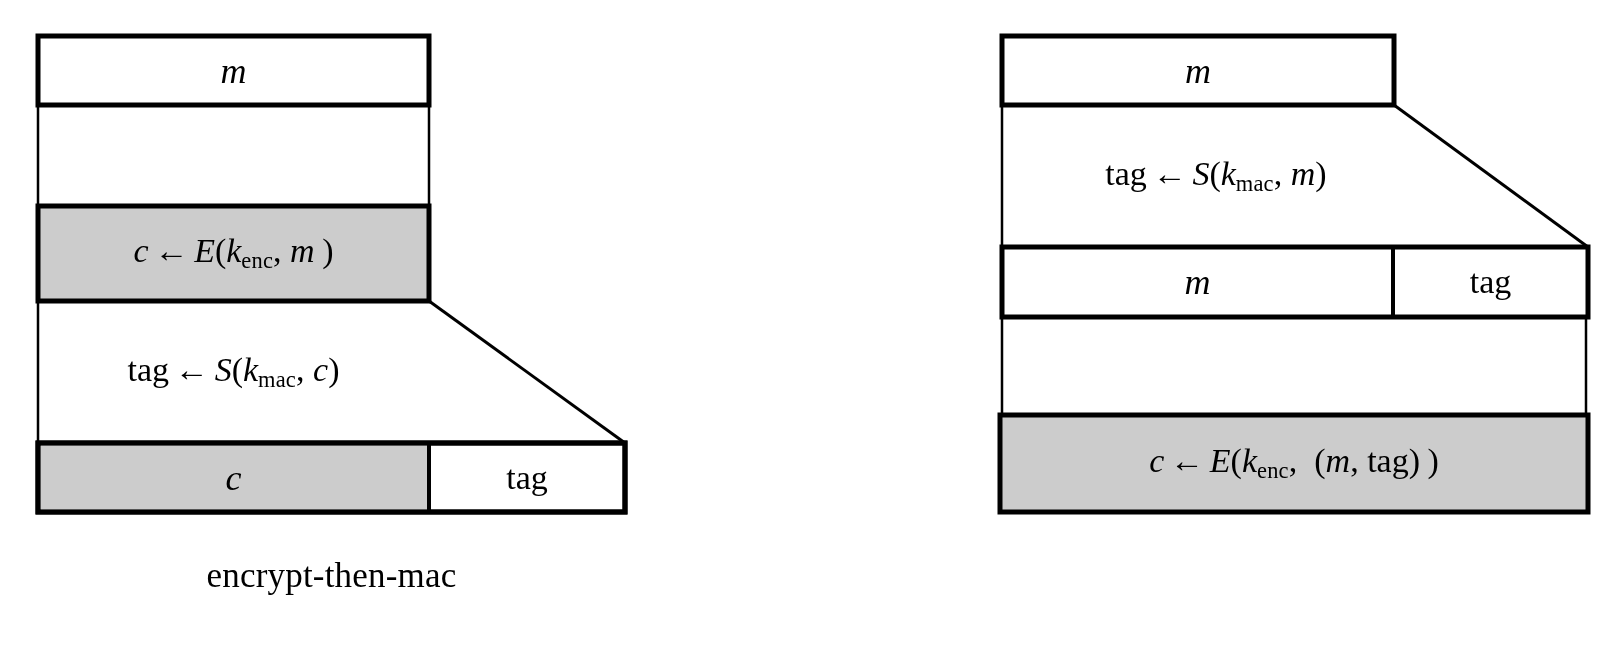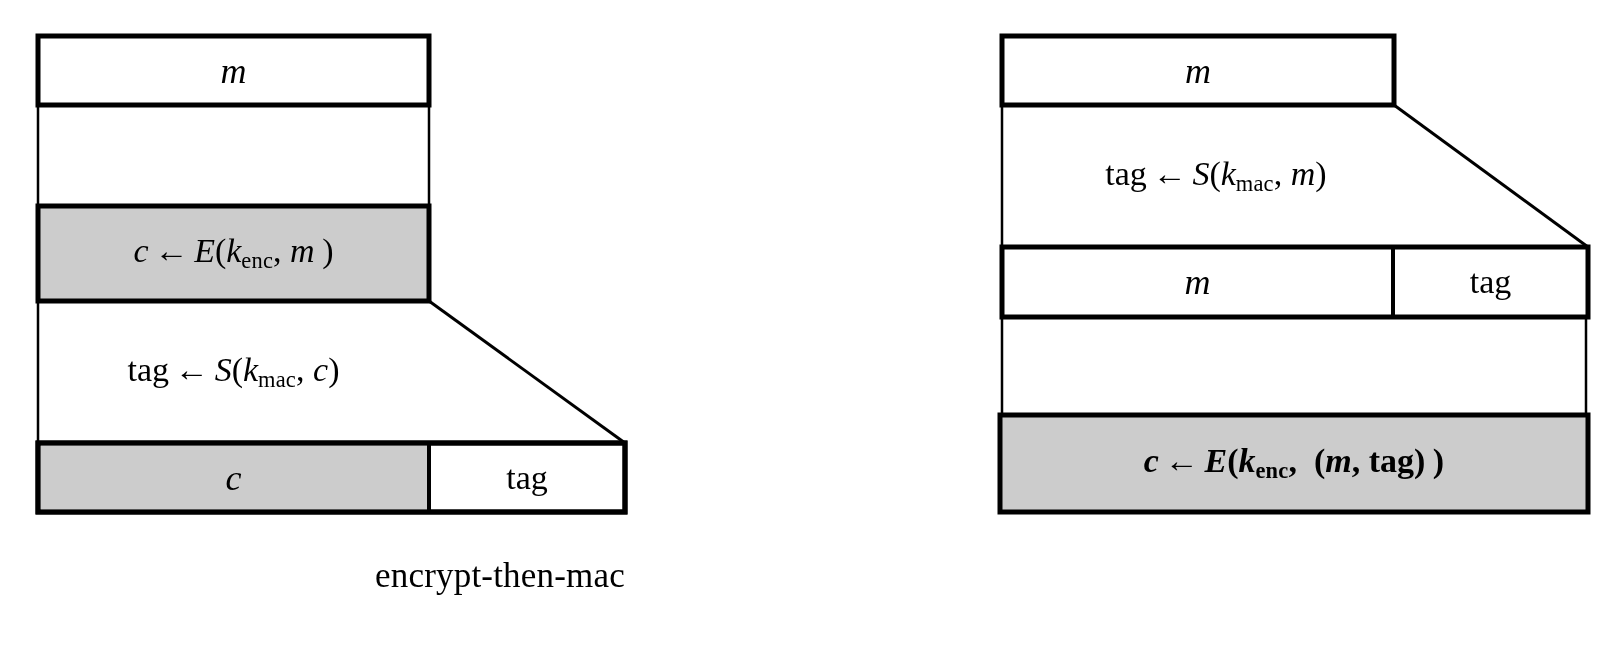--- a/index.html
+++ b/index.html
@@ -52,21 +52,21 @@
     font-style: normal;
     letter-spacing: 0.2px;
   }
   .arrowglyph {
     font-style: normal;
     padding: 0 0.17em;
   }
   .thinsp { display: inline-block; width: 0.22em; }
   .caption {
     position: absolute;
-    text-align: right;
+    text-align: center;
     font-size: 35px;
     font-family: "Liberation Serif", "DejaVu Serif", serif;
     letter-spacing: 0.2px;
   }
 </style>
 </head>
 <body>
 
 <div id="stage">
 
@@ -144,20 +144,20 @@
   </div>
 
   <div class="lbl" style="left:1002px; top:247px; width:391px; height:70px; font-size:36px;">
     <span class="math"><i>m</i></span>
   </div>
 
   <div class="lbl" style="left:1393px; top:247px; width:195px; height:70px; font-size:34px;">
     <span class="math"><span class="up">tag</span></span>
   </div>
 
-  <div class="lbl" style="left:1000px; top:415px; width:588px; height:97px; font-size:34px;font-weight:bold;">
+  <div class="lbl" style="left:1000px; top:415px; width:588px; height:97px; font-size:34px;">
     <span class="math">
       <i>c</i><span class="arrowglyph">←</span><i>E</i><span class="up">(</span><i>k</i><span class="sub">enc</span><span class="up">,&nbsp;&nbsp;(</span><i>m</i><span class="up">,&nbsp;</span><span class="up">tag</span><span class="up">)</span><span class="thinsp"></span><span class="up">)</span>
     </span>
   </div>
 
 
 </div>
 
 </body></html>

